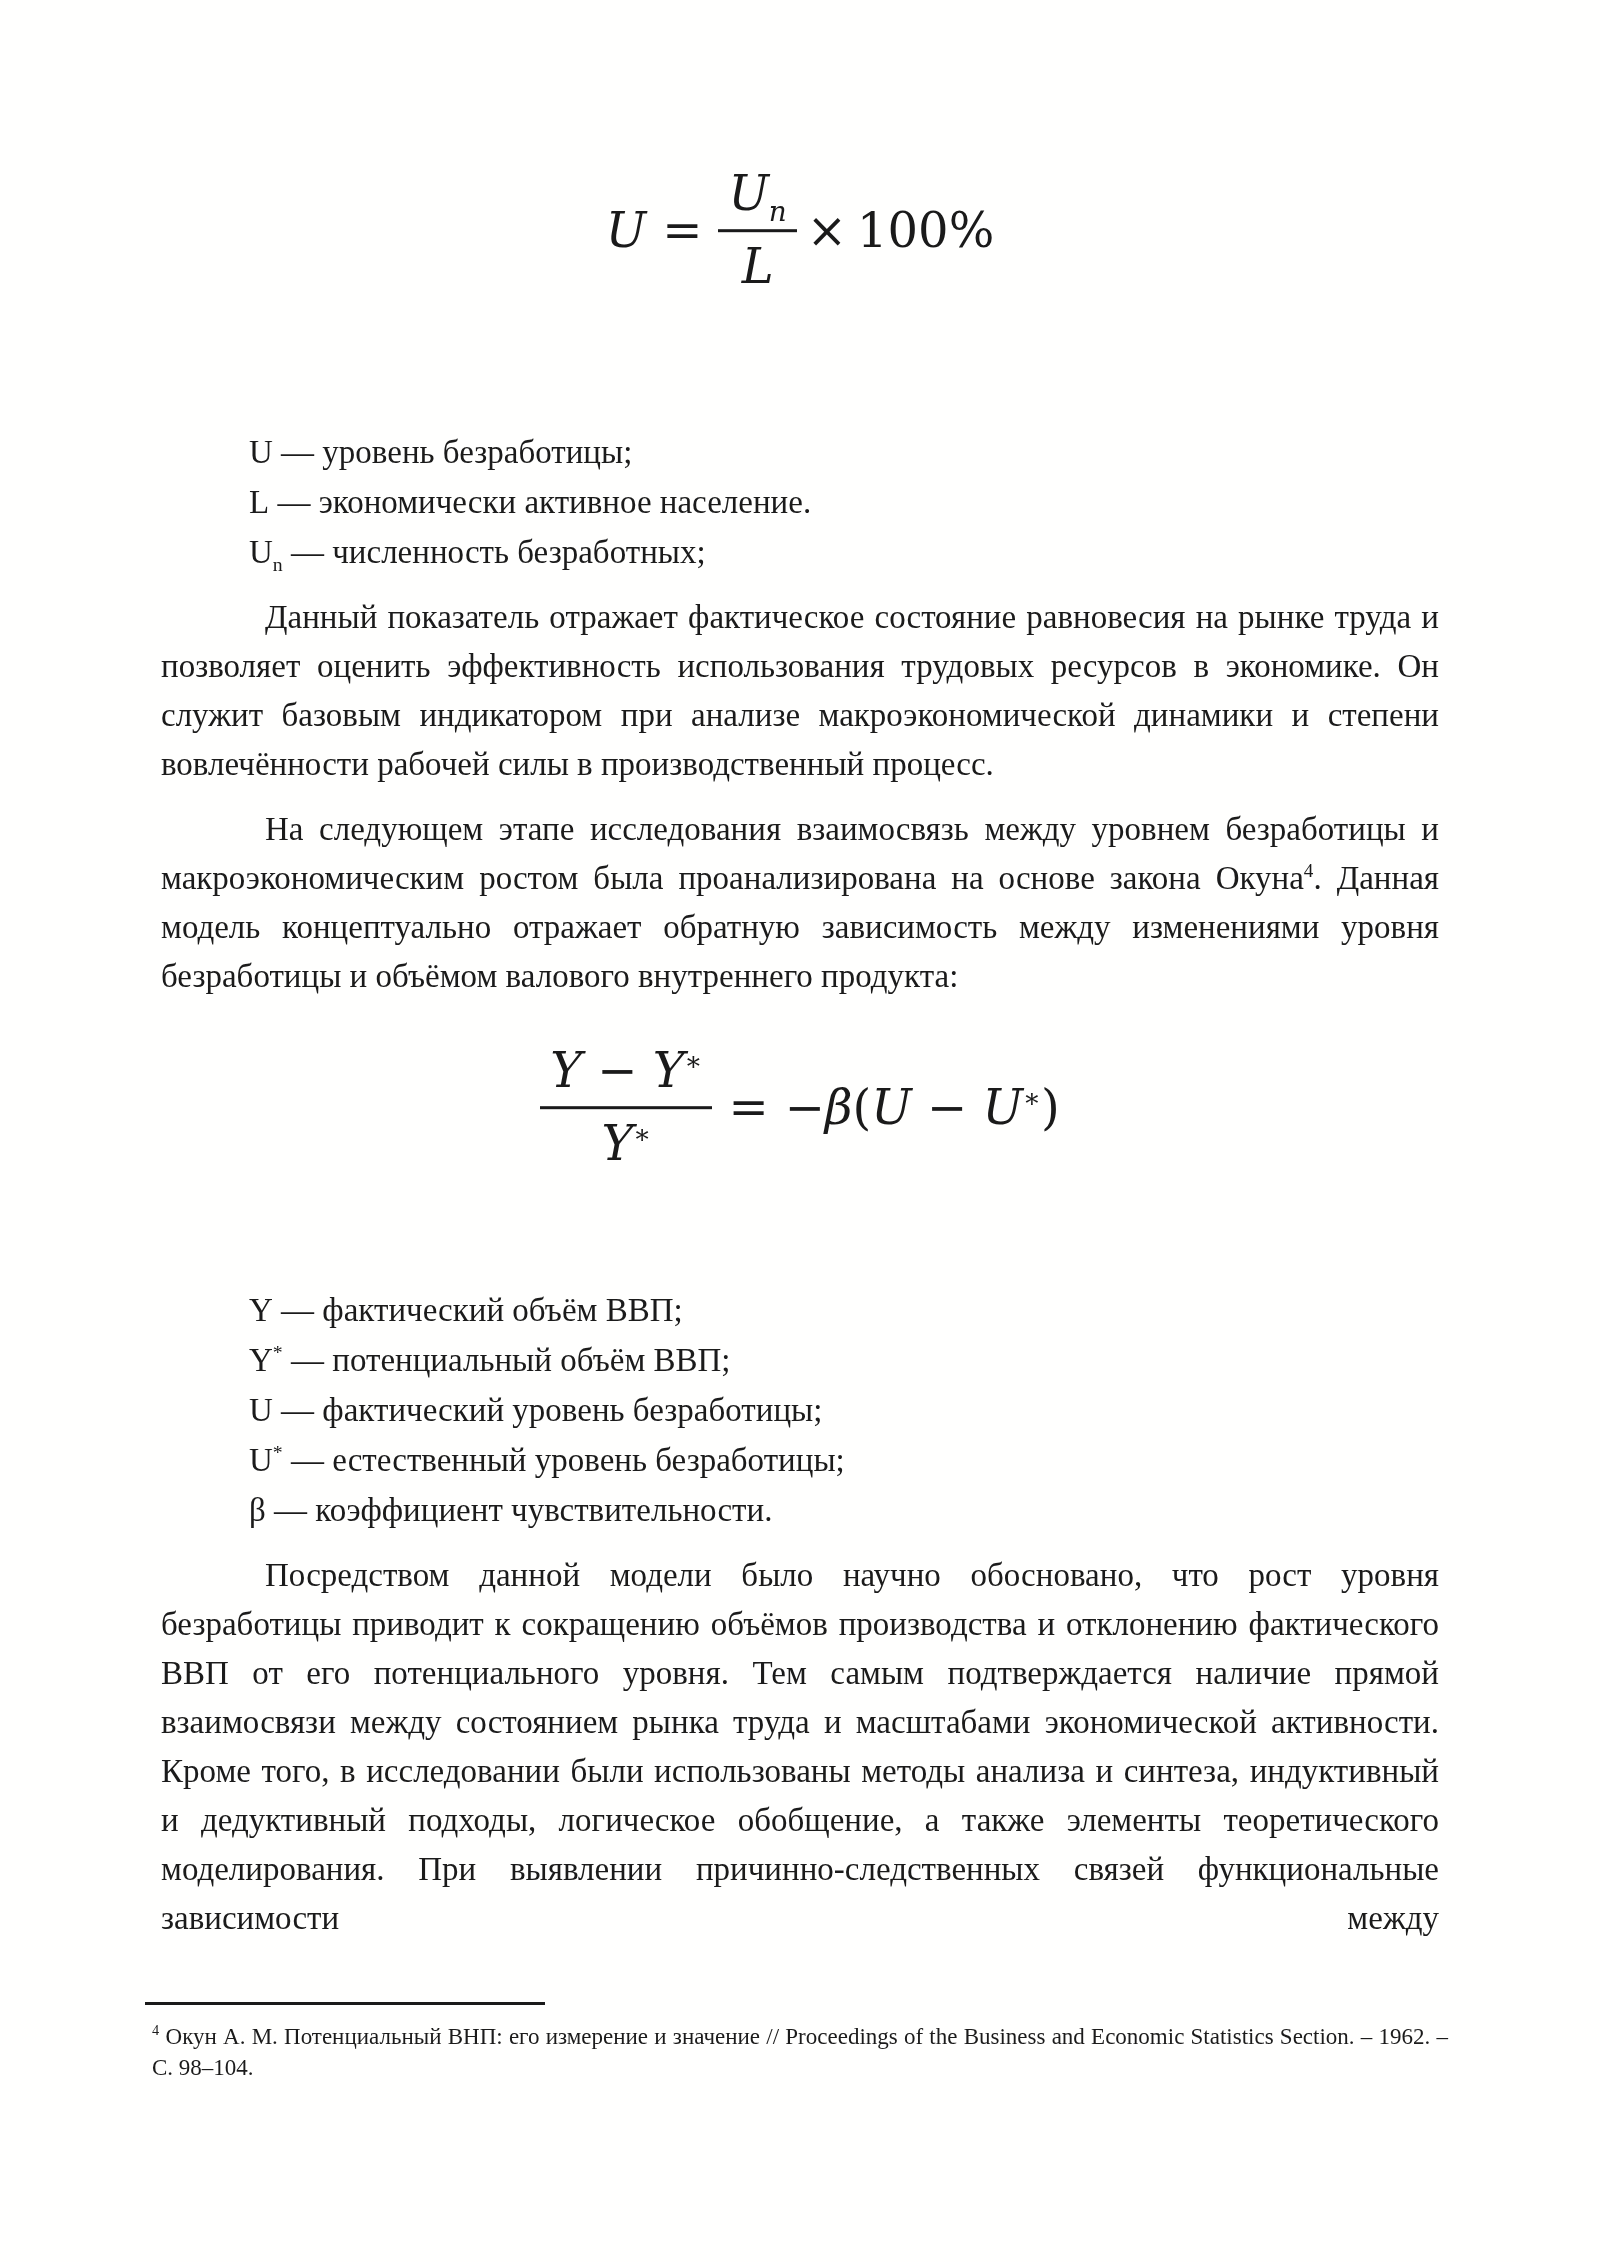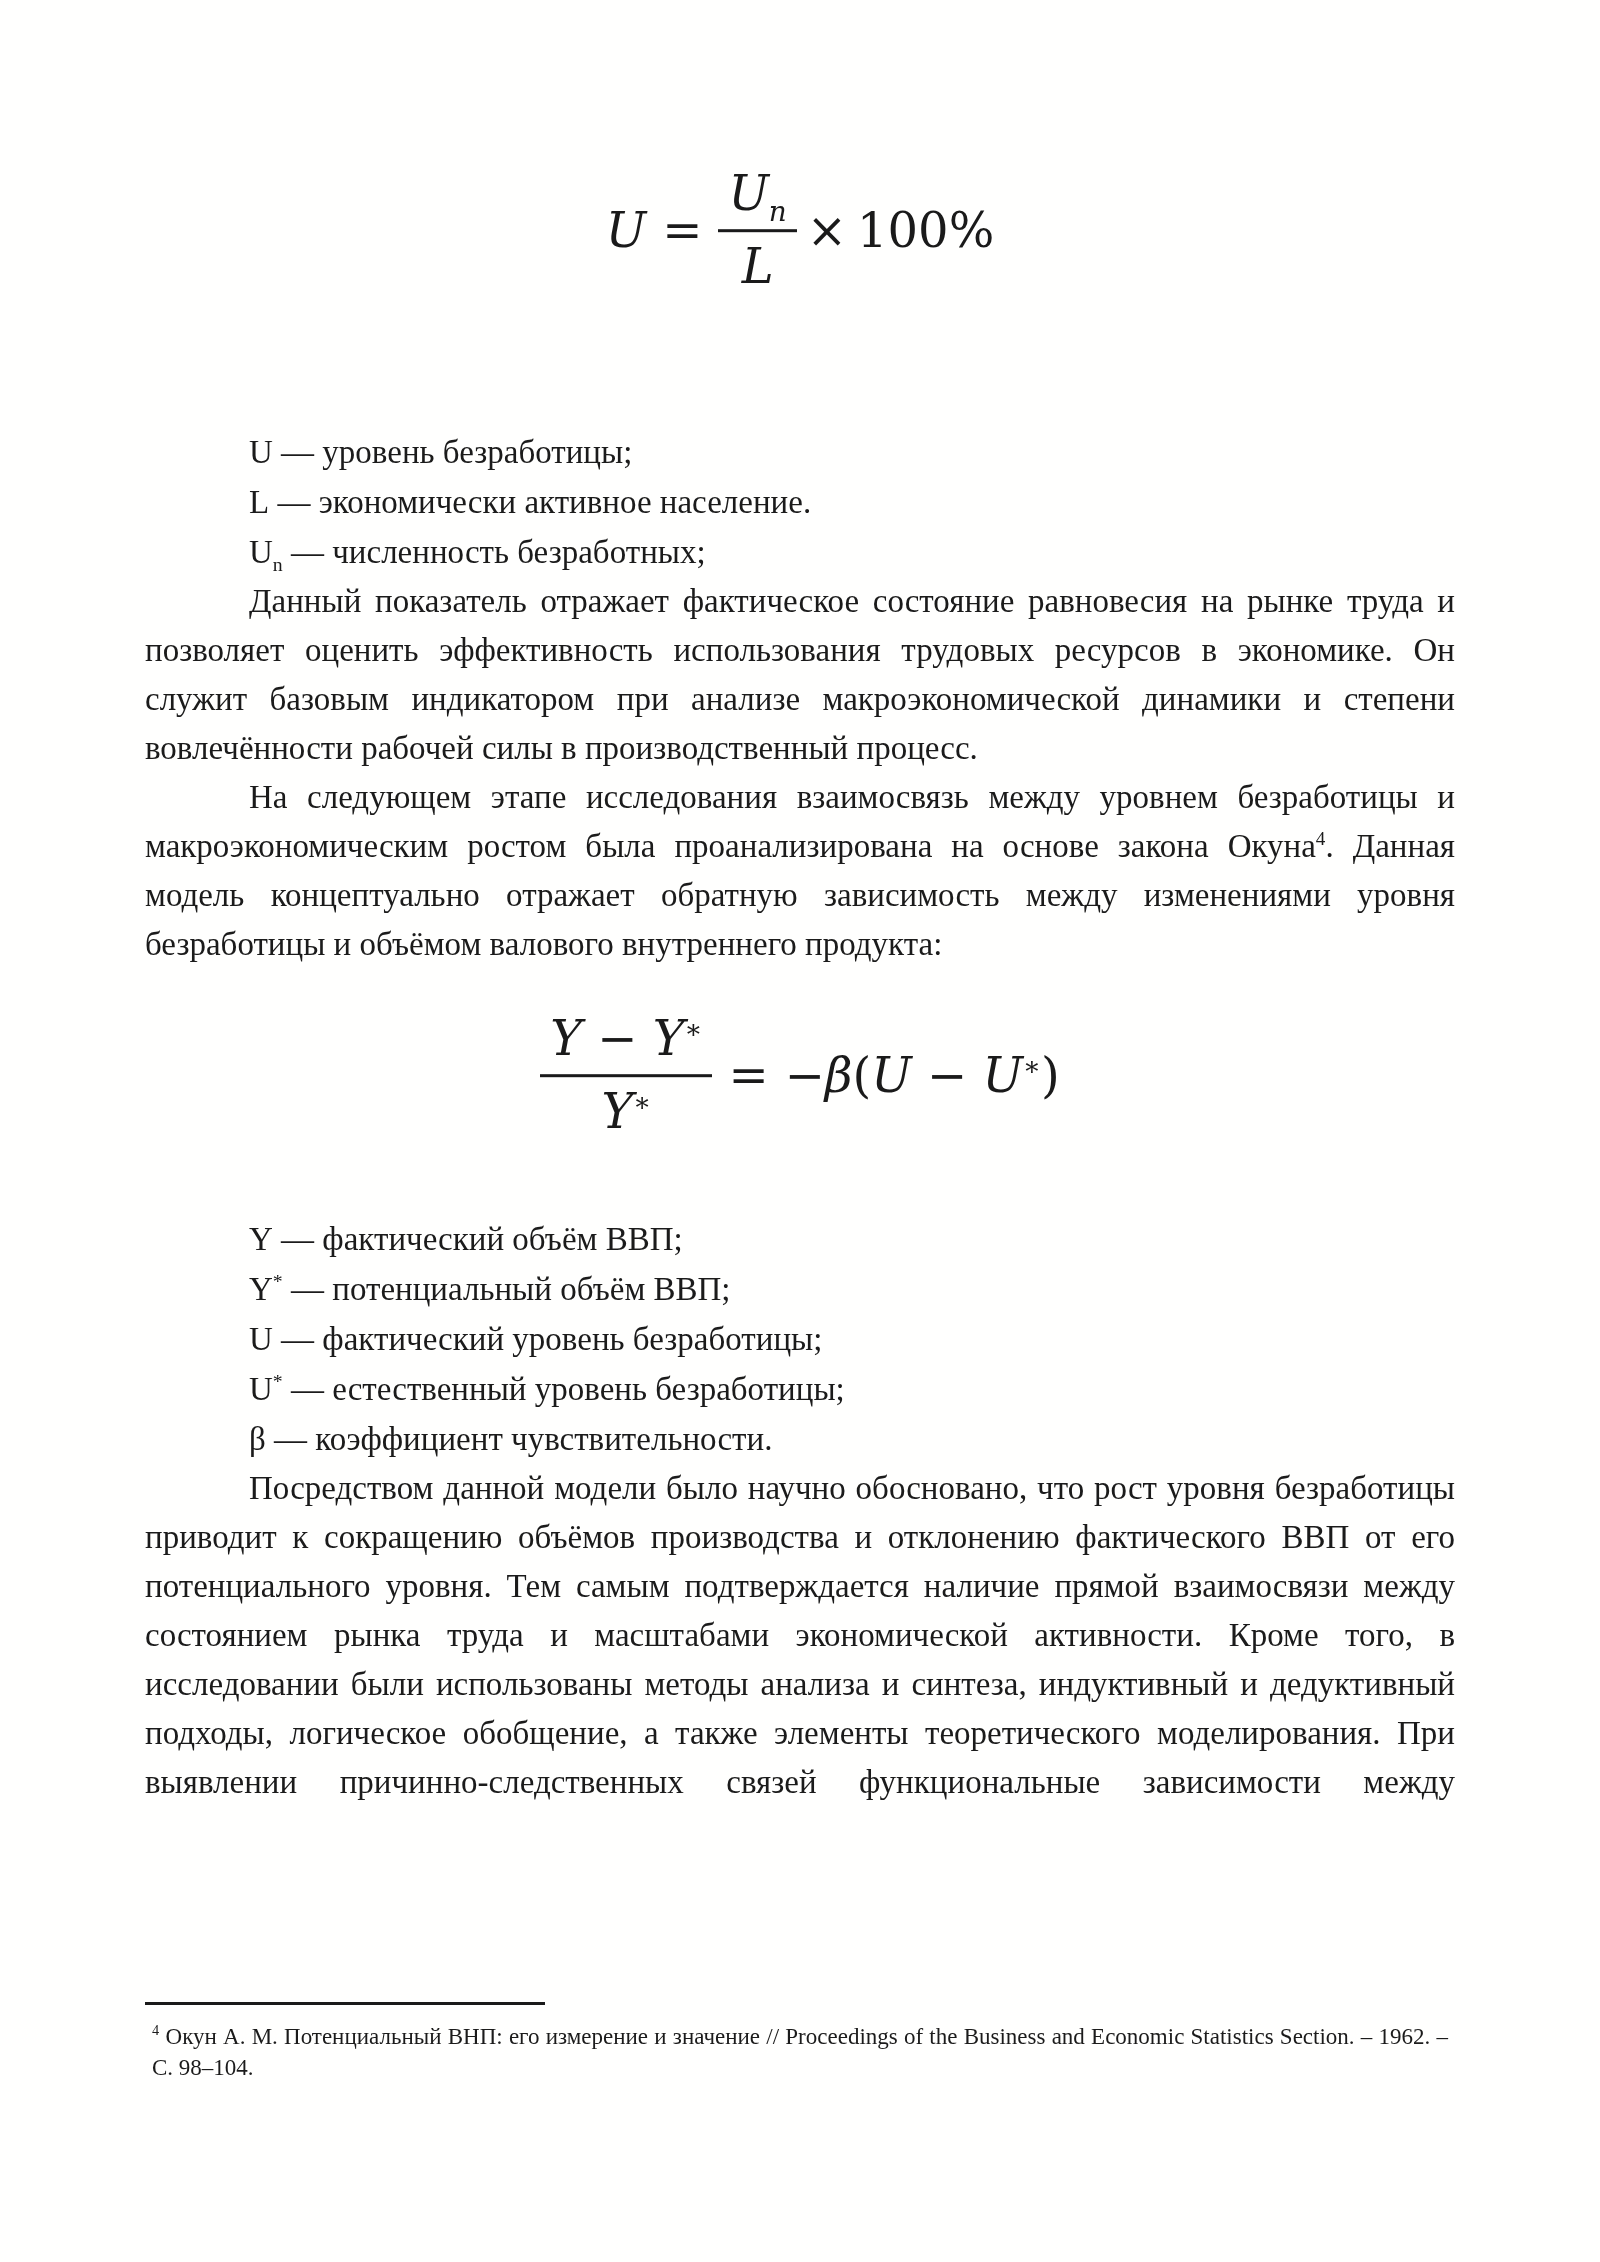--- a/index.html
+++ b/index.html
@@ -17,21 +17,21 @@
   
   .formula {
     text-align: center;
     font-family: "DejaVu Serif", serif;
     font-style: italic;
     font-size: 48px;
     color: #1a1a1a;
     white-space: nowrap;
   }
   .formula-1 { margin: 170px 0 128px; }
-  .formula-2 { margin: 46px 0 70px; }
+  .formula-2 { margin: 46px 0 109px; }
   .formula .up { font-style: normal; }
   .formula .eq { font-style: normal; margin: 0 16px; }
   .formula .op { font-style: normal; margin: 0 10px; }
   .formula sub { font-size: 0.58em; line-height: 0; }
   .formula sup { font-size: 0.55em; line-height: 0; font-style: normal; }
   .frac {
     display: inline-flex;
     flex-direction: column;
     vertical-align: middle;
     transform: translateY(-0.1em);
@@ -41,21 +41,21 @@
   .frac .den { display: block; border-top: 3px solid #1a1a1a; padding: 6px 10px 0; }
 
   
   .defs { font-size: 33px; }
   .def-line { padding-left: 104px; line-height: 50px; }
   .def-line sub { font-size: 0.6em; line-height: 0; }
   .def-line sup { font-size: 0.6em; line-height: 0; }
 
   
   .body-par {
-    margin: 0;
+    margin: 16px;
     font-size: 33px;
     line-height: 49px;
     text-align: justify;
     text-indent: 104px;
   }
   .last-justified { text-align-last: justify; }
   .fn-ref { font-size: 0.58em; line-height: 0; vertical-align: super; }
 
   
   .footnote-area { position: absolute; top: 2002px; left: 145px; right: 145px; }

